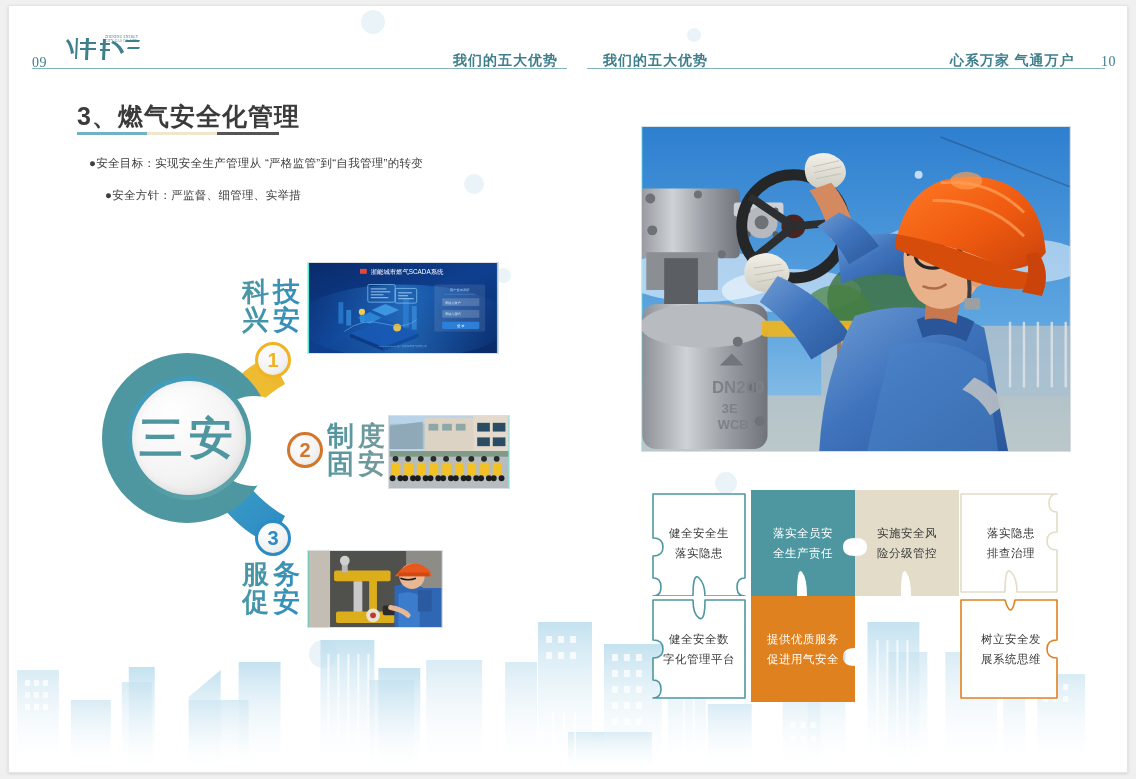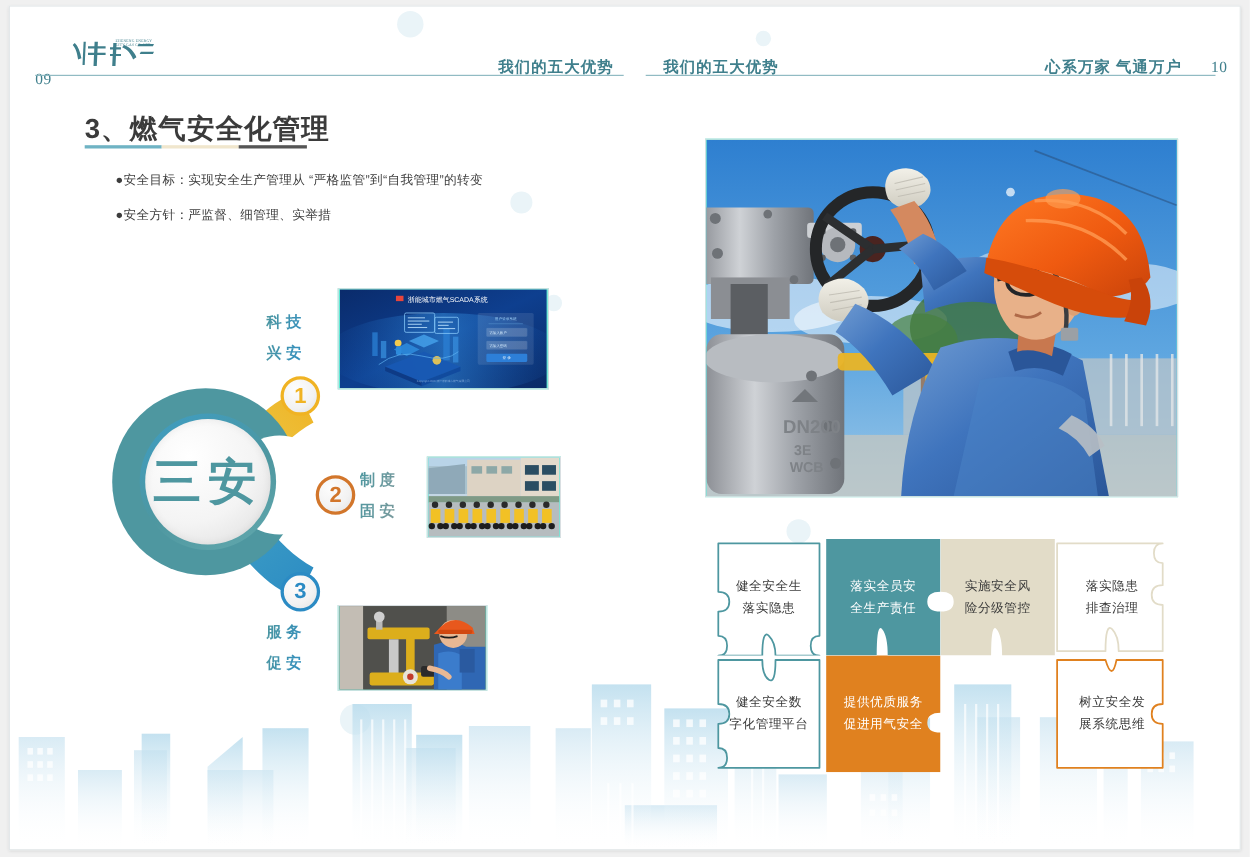--- a/index.html
+++ b/index.html
@@ -80,21 +80,21 @@
   .core-inner span {
     font-size: 44px; font-weight: bold; color: #4e97a0; letter-spacing: 6px;
   }
   .badge {
     position: absolute; width: 36px; height: 36px; border-radius: 50%;
     display: flex; align-items: center; justify-content: center;
     font-size: 20px; font-weight: bold;
     background: radial-gradient(circle at 35% 28%,#fdfdfd 0%,#f2f2f2 60%,#e0e0e0 100%);
   }
   .spoke-label {
-    position: absolute; font-size: 14px; font-weight: bold;
+    position: absolute; font-size: 27px; font-weight: bold;
     line-height: 28px; letter-spacing: 4px; white-space: nowrap;
   }
   .lbl-1 { background: linear-gradient(100deg,#4e97a0,#2f8ec2); -webkit-background-clip: text; background-clip: text; color: transparent; }
   .lbl-2 { background: linear-gradient(100deg,#4e97a0,#7e9a9c); -webkit-background-clip: text; background-clip: text; color: transparent; }
   .lbl-3 { background: linear-gradient(100deg,#4e97a0,#2f8ec2); -webkit-background-clip: text; background-clip: text; color: transparent; }
 
   
   .photo { position: absolute; overflow: hidden; background: #5eead4; }
   .photo.bordered { border: 1px solid #d9dfe2; }
 
@@ -218,21 +218,21 @@
         <line x1="545" y1="90" x2="545" y2="150"></line>
           <line x1="556" y1="90" x2="556" y2="150"></line>
         <line x1="567" y1="90" x2="567" y2="150"></line>
         <line x1="676" y1="66" x2="676" y2="150"></line>
           <line x1="686" y1="66" x2="686" y2="150"></line>
       </g>
     </svg>
   </div>
 
   <div class="hdr">
-    <div class="pgnum" style="left: 23px; top: 59px; text-align: right;">09</div>
+    <div class="pgnum" style="left: 23px; top: 49px; text-align: right;">09</div>
 
     <svg class="logo" viewBox="0 0 78 26">
       <g fill="#3f7f8c">
         <path d="M2 3 C5 6 7 11 8 17 L5 18 C4 12 3 8 0 5 Z"></path>
         <path d="M10 2 L12 2 L11 23 L9 23 Z"></path>
         <path d="M14 6 L30 6 L30 8 L14 8 Z M14 12 L30 12 L30 14 L14 14 Z M20 2 L23 2 L22 24 L19 24 Z"></path>
         <path d="M34 7 L44 7 L44 9 L34 9 Z M34 13 L44 13 L44 15 L34 15 Z M37 3 L40 3 L39 24 L36 24 Z"></path>
         <path d="M47 5 C52 7 56 11 58 16 L55 18 C53 13 50 9 45 7 Z"></path>
         <path d="M60 4 L74 4 L73 6 L59 6 Z M62 11 L74 11 L73 13 L61 13 Z"></path>
       </g>
@@ -249,21 +249,21 @@
     <div class="hdr-cn" style="left:594px;top:46px;">我们的五大优势</div>
     <div class="hdr-cn" style="left:941px;top:46px;">心系万家  气通万户</div>
     <div class="pgnum" style="left:1092px;top:48px;">10</div>
   </div>
 
   <div class="sec-title">3、燃气安全化管理</div>
   <div class="title-ul" style="left:68px;width:70px;background:#6fb3c4;"></div>
   <div class="title-ul" style="left:138px;width:70px;background:#f0e6cd;"></div>
   <div class="title-ul" style="left:208px;width:62px;background:#555555;"></div>
 
-  <div class="bullet" style="left:96px;top:150px;">●安全目标：实现安全生产管理从 “严格监管”到“自我管理”的转变</div>
+  <div class="bullet" style="left:80px;top:150px;">●安全目标：实现安全生产管理从 “严格监管”到“自我管理”的转变</div>
   <div class="bullet" style="left:96px;top:182px;">●安全方针：严监督、细管理、实举措</div>
 
   <div class="diagram">
 
     <svg style="position:absolute;left:0;top:0;width:400px;height:380px;" viewBox="0 0 400 380">
       <defs>
         <linearGradient id="gold" x1="0" y1="1" x2="1" y2="0">
           <stop offset="0%" stop-color="#e9c94c"></stop>
             <stop offset="100%" stop-color="#f0b323"></stop>
         </linearGradient>

